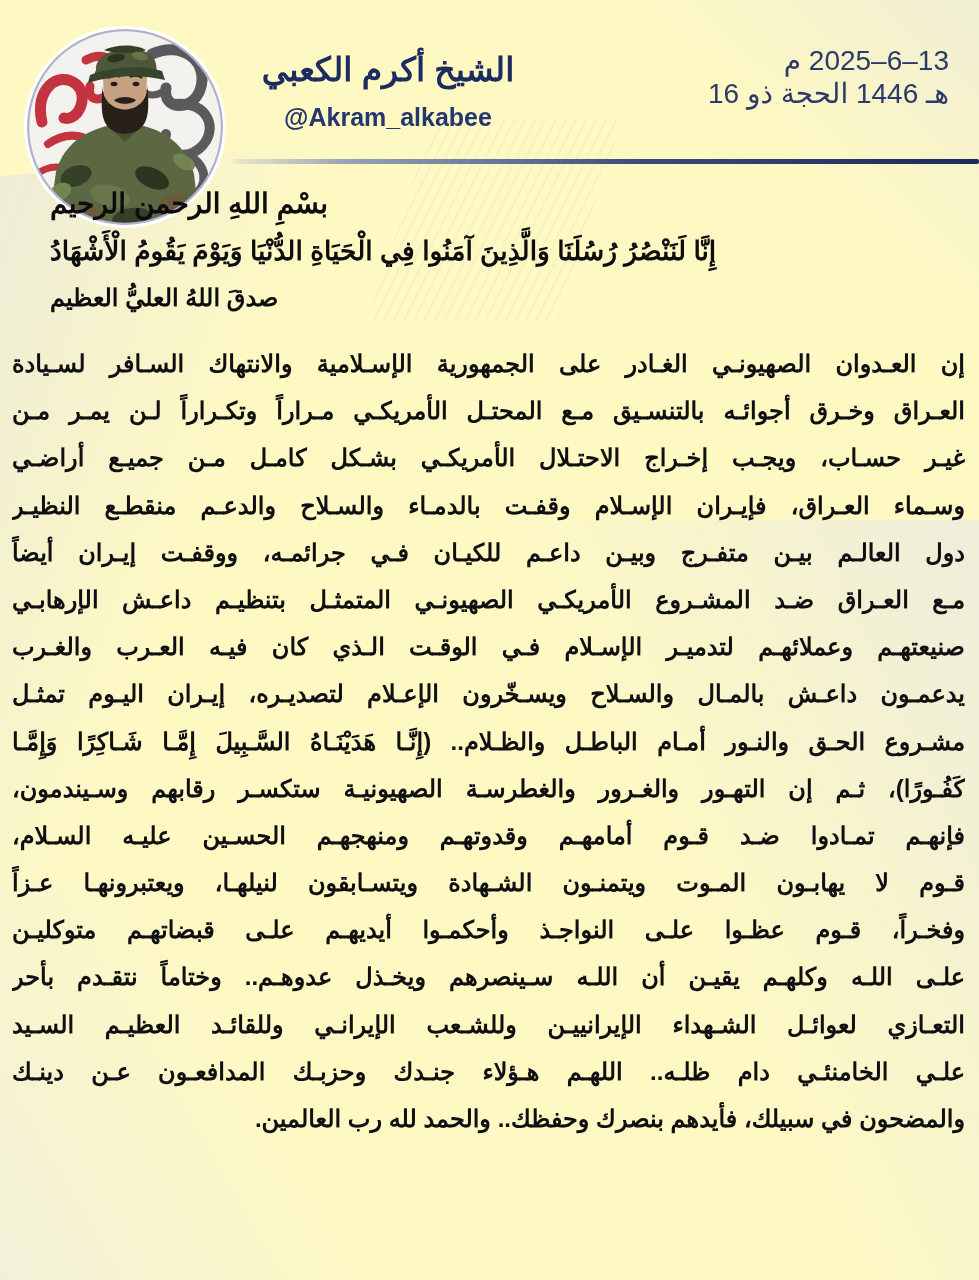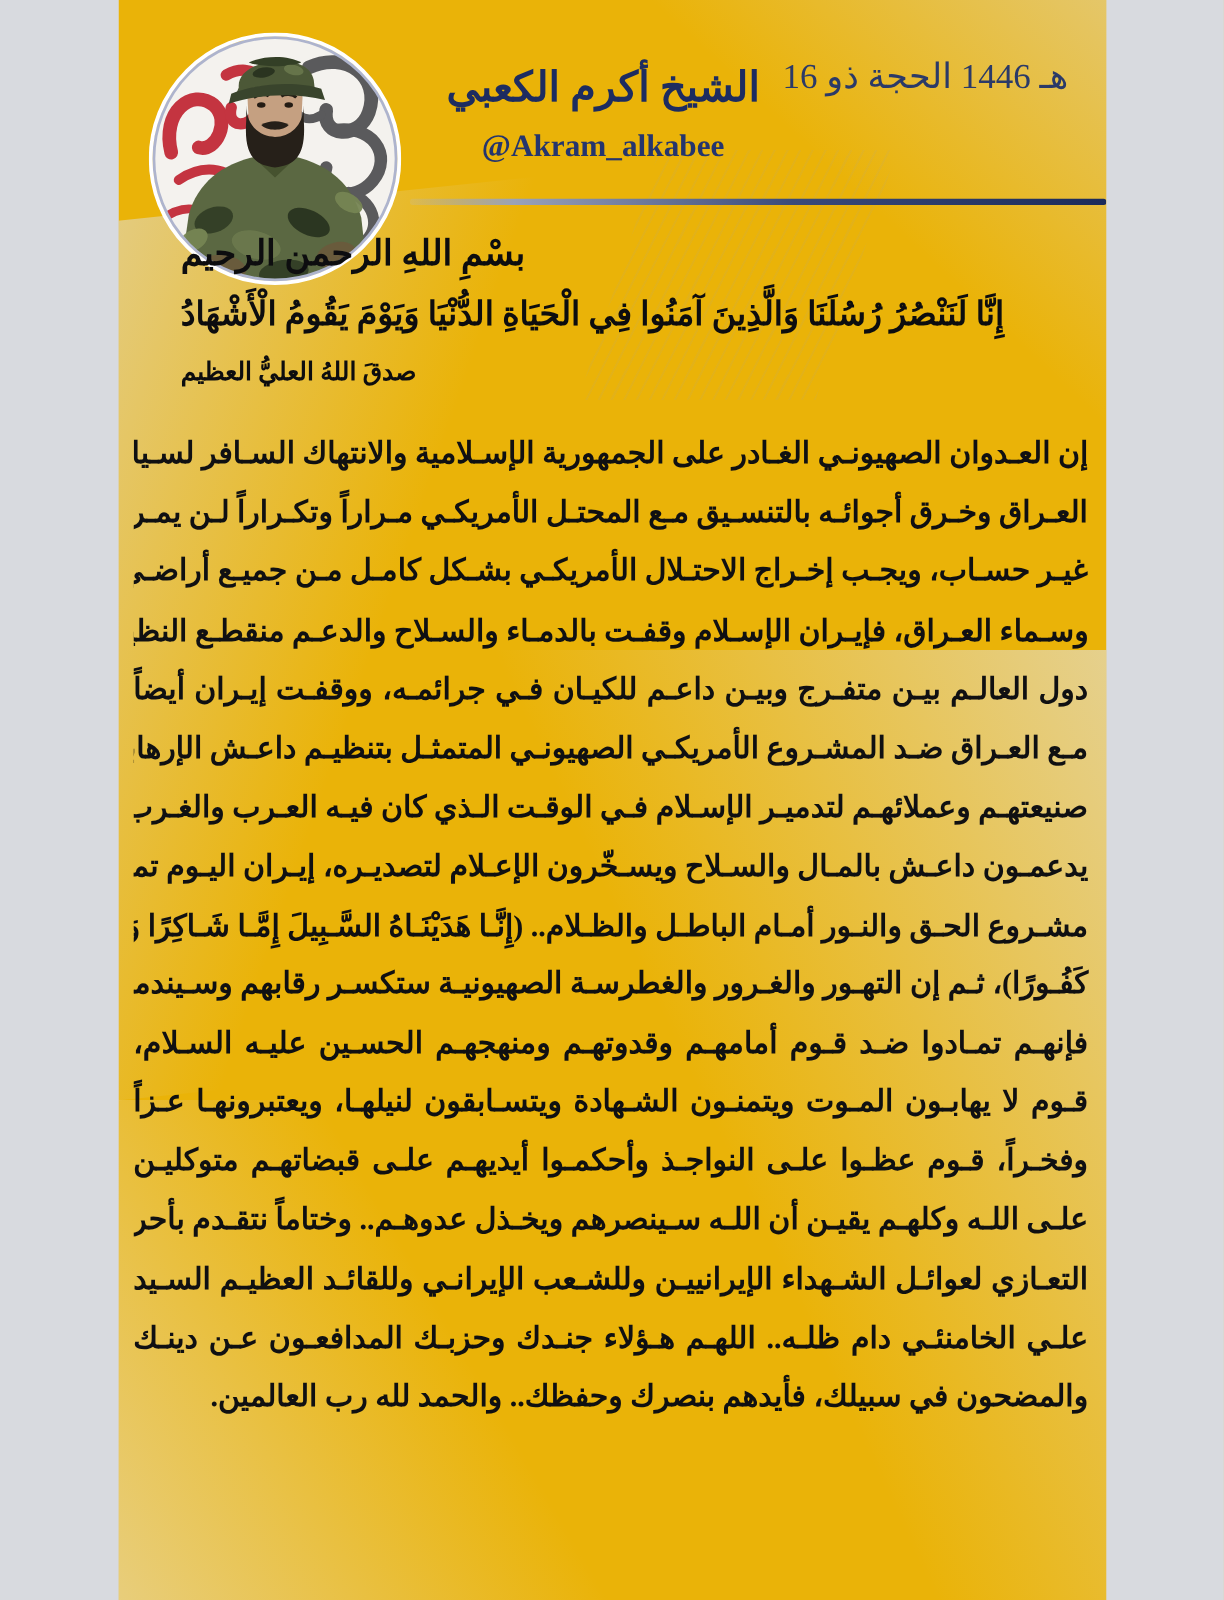--- a/index.html
+++ b/index.html
@@ -1,19 +1,19 @@
 <!DOCTYPE html>
 <html lang="ar"><head>
 <meta charset="utf-8">
 <style>
   html,body{margin:0;padding:0;background:#d8dadf;}
   .canvas{
-    position:relative;width:790px;height:1280px;margin:0 auto;
-    background:#eab308;overflow:hidden;
-    font-family:Liberation Serif, serif;
+    position:relative;width:979px;height:1280px;margin:0 auto;
+    background:#fef9c3;overflow:hidden;
+    font-family:Liberation Sans, sans-serif;
   }
   
   .sheen{position:absolute;pointer-events:none;}
   .sheen1{right:-220px;top:-260px;width:760px;height:760px;
     background:linear-gradient(215deg,#dde0ea 0%,rgba(243,244,246,0) 55%);
     transform:rotate(8deg);}
   .sheen2{left:-180px;top:150px;width:900px;height:700px;
     background:linear-gradient(115deg,rgba(222,225,233,.85) 0%,rgba(243,244,246,0) 45%);
     transform:rotate(-6deg);}
   .sheen3{right:-100px;top:520px;width:800px;height:820px;
@@ -34,21 +34,21 @@
     background:linear-gradient(90deg,rgba(185,191,206,.2) 0%,#9aa2b8 15%,#3a4a7a 55%,#1c2b5a 100%);
     border-radius:2px;}
   .dates{position:absolute;right:30px;top:44px;text-align:right;color:#2b3a68;}
   .date-greg{font-size:28px;direction:rtl;letter-spacing:.5px;}
   .date-hijri{font-size:28px;direction:ltr;}
 
   
   .preamble{position:absolute;left:50px;right:20px;top:182px;text-align:left;direction:rtl;color:#0d0d0f;}
   .basmala{font-size:28px;font-weight:bold;line-height:44px;}
   .verse{font-size:26.5px;font-weight:bold;line-height:50px;}
-  .tasdiq{font-size:20px;font-weight:bold;line-height:44px;}
+  .tasdiq{font-size:24px;font-weight:bold;line-height:44px;}
 
   
   .body-text{position:absolute;left:12px;right:14px;top:340px;direction:rtl;color:#101012;}
   .bl{
     font-size:24px;font-weight:bold;line-height:47.2px;height:47.2px;
     text-align:justify;text-align-last:justify;overflow:hidden;white-space:nowrap;
     letter-spacing:-.2px;
   }
   .bl.last{text-align-last:right;}
 </style>
@@ -127,20 +127,21 @@
   </div>
 
   <div class="profile-names">
     <div class="profile-name">الشيخ أكرم الكعبي</div>
     <div class="profile-handle">@Akram_alkabee</div>
   </div>
 
   <div class="divider"></div>
 
   <div class="dates">
+    <div class="date-greg">13–6–2025 م</div>
     <div class="date-hijri">16 ذو‎ الحجة‎ 1446 هـ</div>
   </div>
 
   <div class="preamble">
     <div class="basmala">بسْمِ اللهِ الرحمن الرحيم</div>
     <div class="verse">إِنَّا لَنَنْصُرُ رُسُلَنَا وَالَّذِينَ آمَنُوا فِي الْحَيَاةِ الدُّنْيَا وَيَوْمَ يَقُومُ الْأَشْهَادُ</div>
     <div class="tasdiq">صدقَ اللهُ العليُّ العظيم</div>
   </div>
 
   <div class="body-text">

